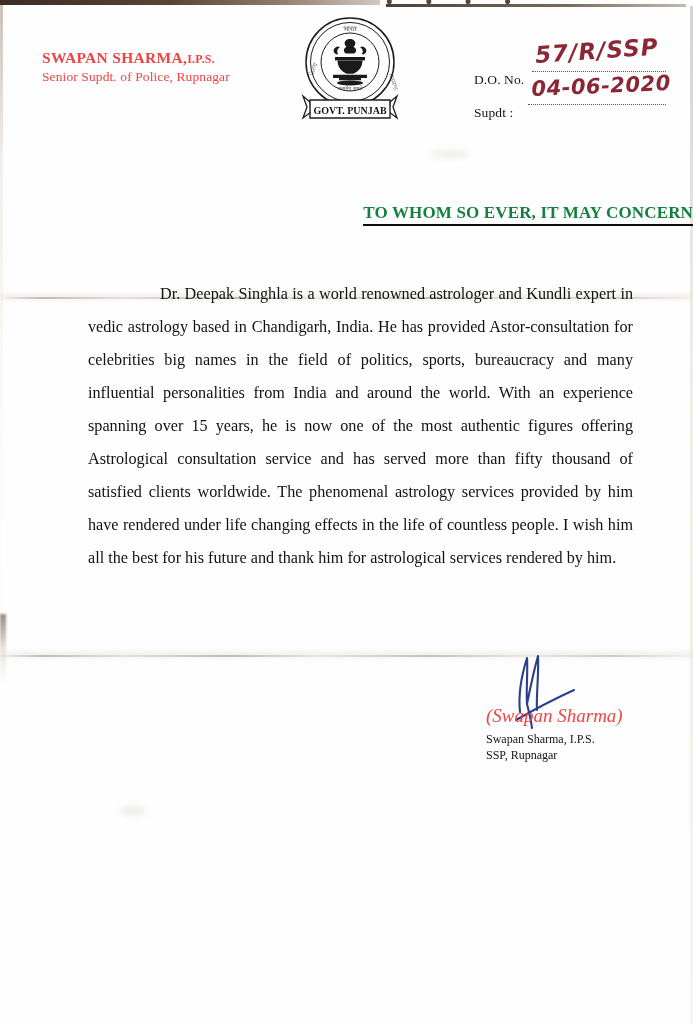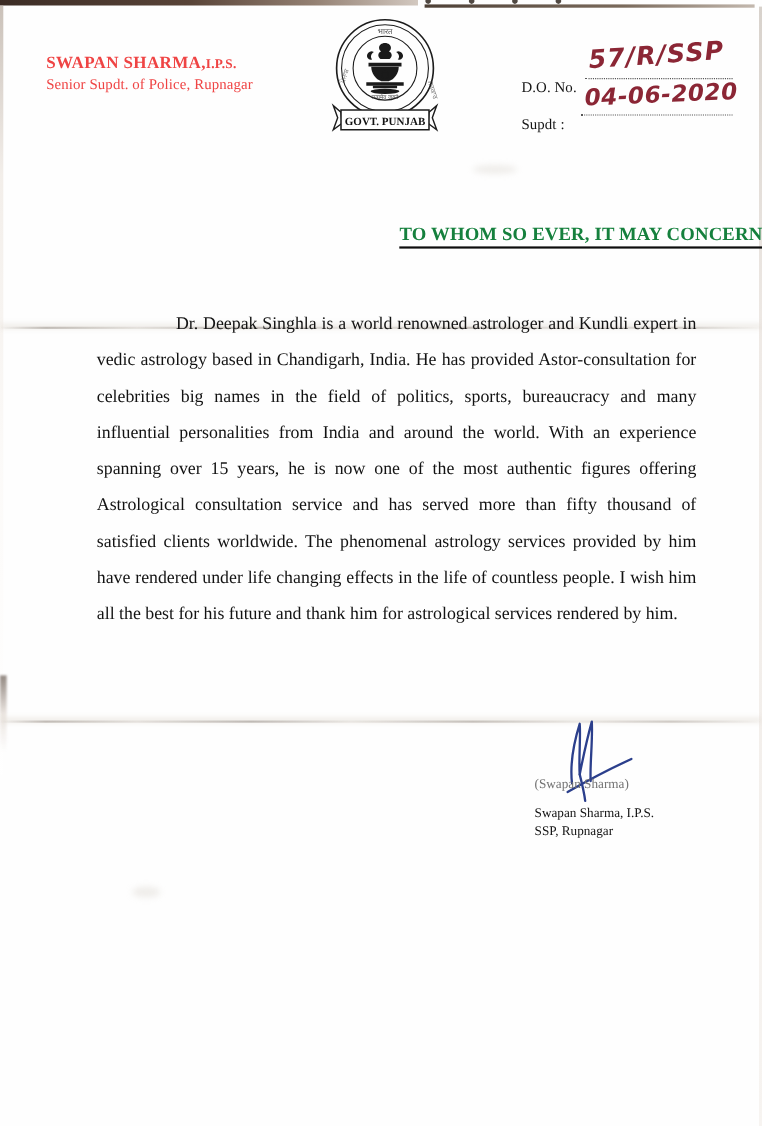--- a/index.html
+++ b/index.html
@@ -230,23 +230,24 @@
     left: 26px;
     top: 0;
     width: 120px;
     height: 86px;
     pointer-events: none;
   }
   .sig-name {
     position: absolute;
     left: 16px;
     top: 55px;
-    font-size: 12px;
-    color: #737373;
-    white-space: nowrap;
+    font-size: 19px;
+    color: #ef4444;
+    white-space: nowrap;
+    font-style: italic;
   }
   .sig-desig {
     position: absolute;
     left: 16px;
     top: 81px;
     font-size: 12px;
     line-height: 1.35;
     color: #141414;
     white-space: nowrap;
   }

